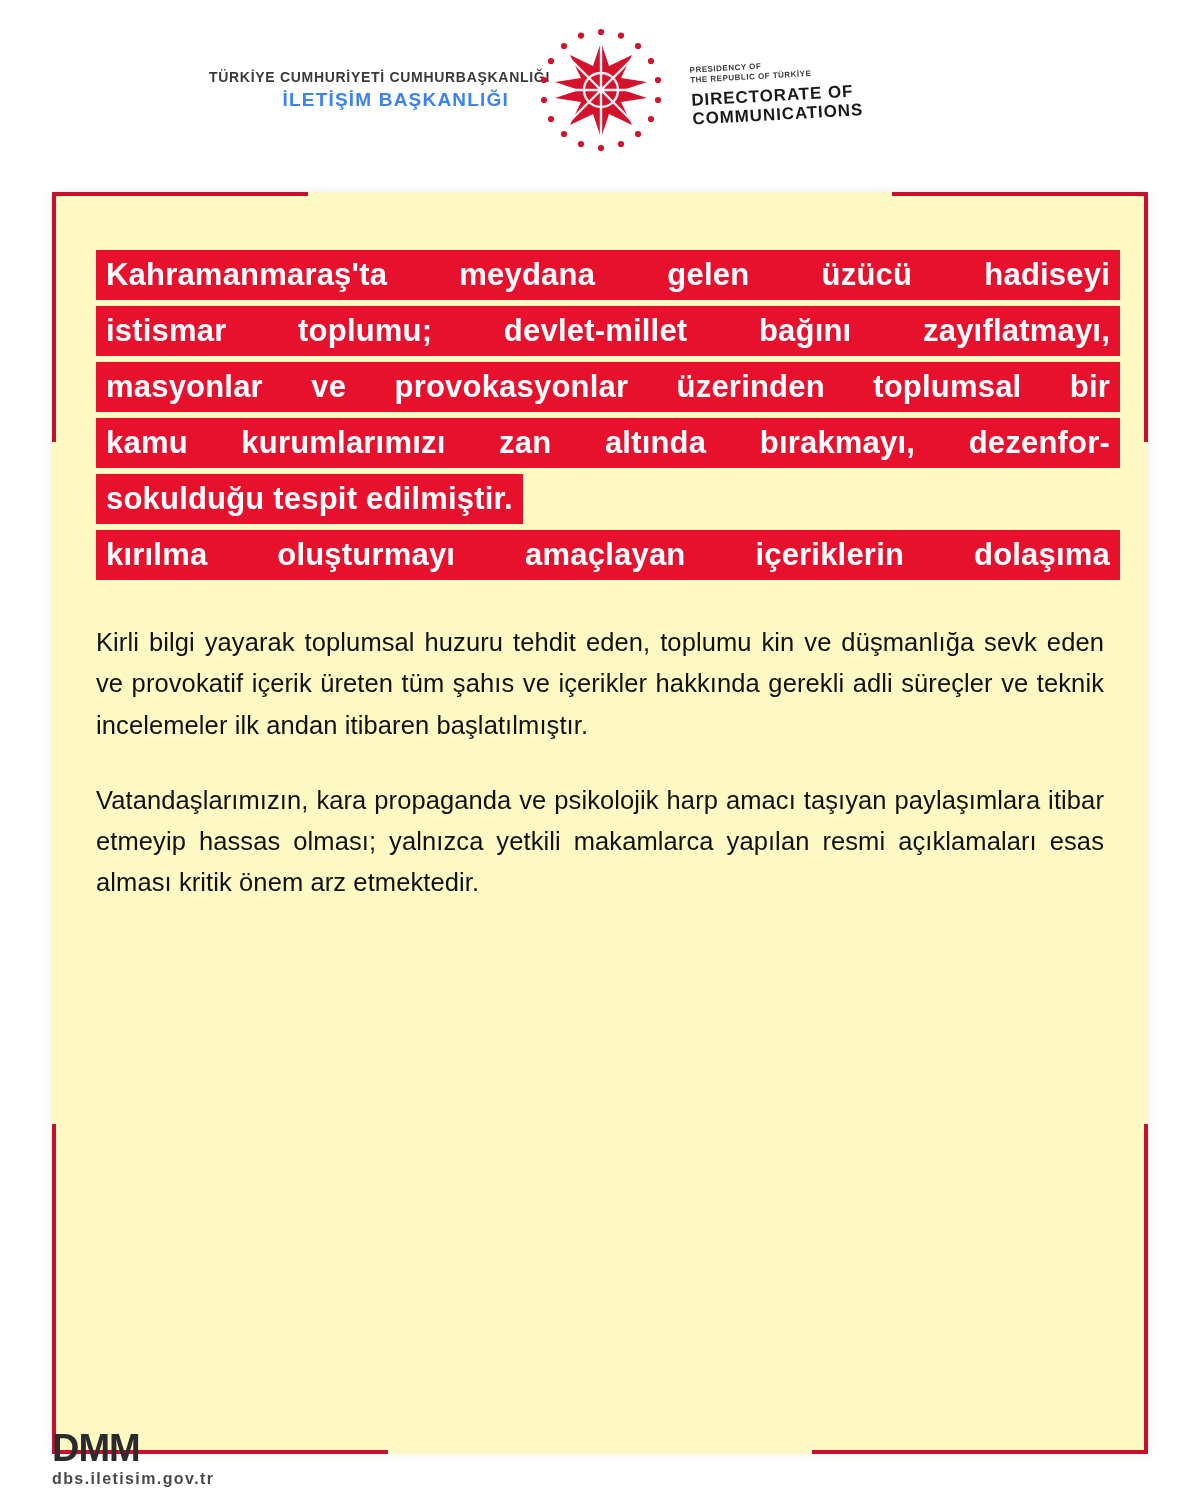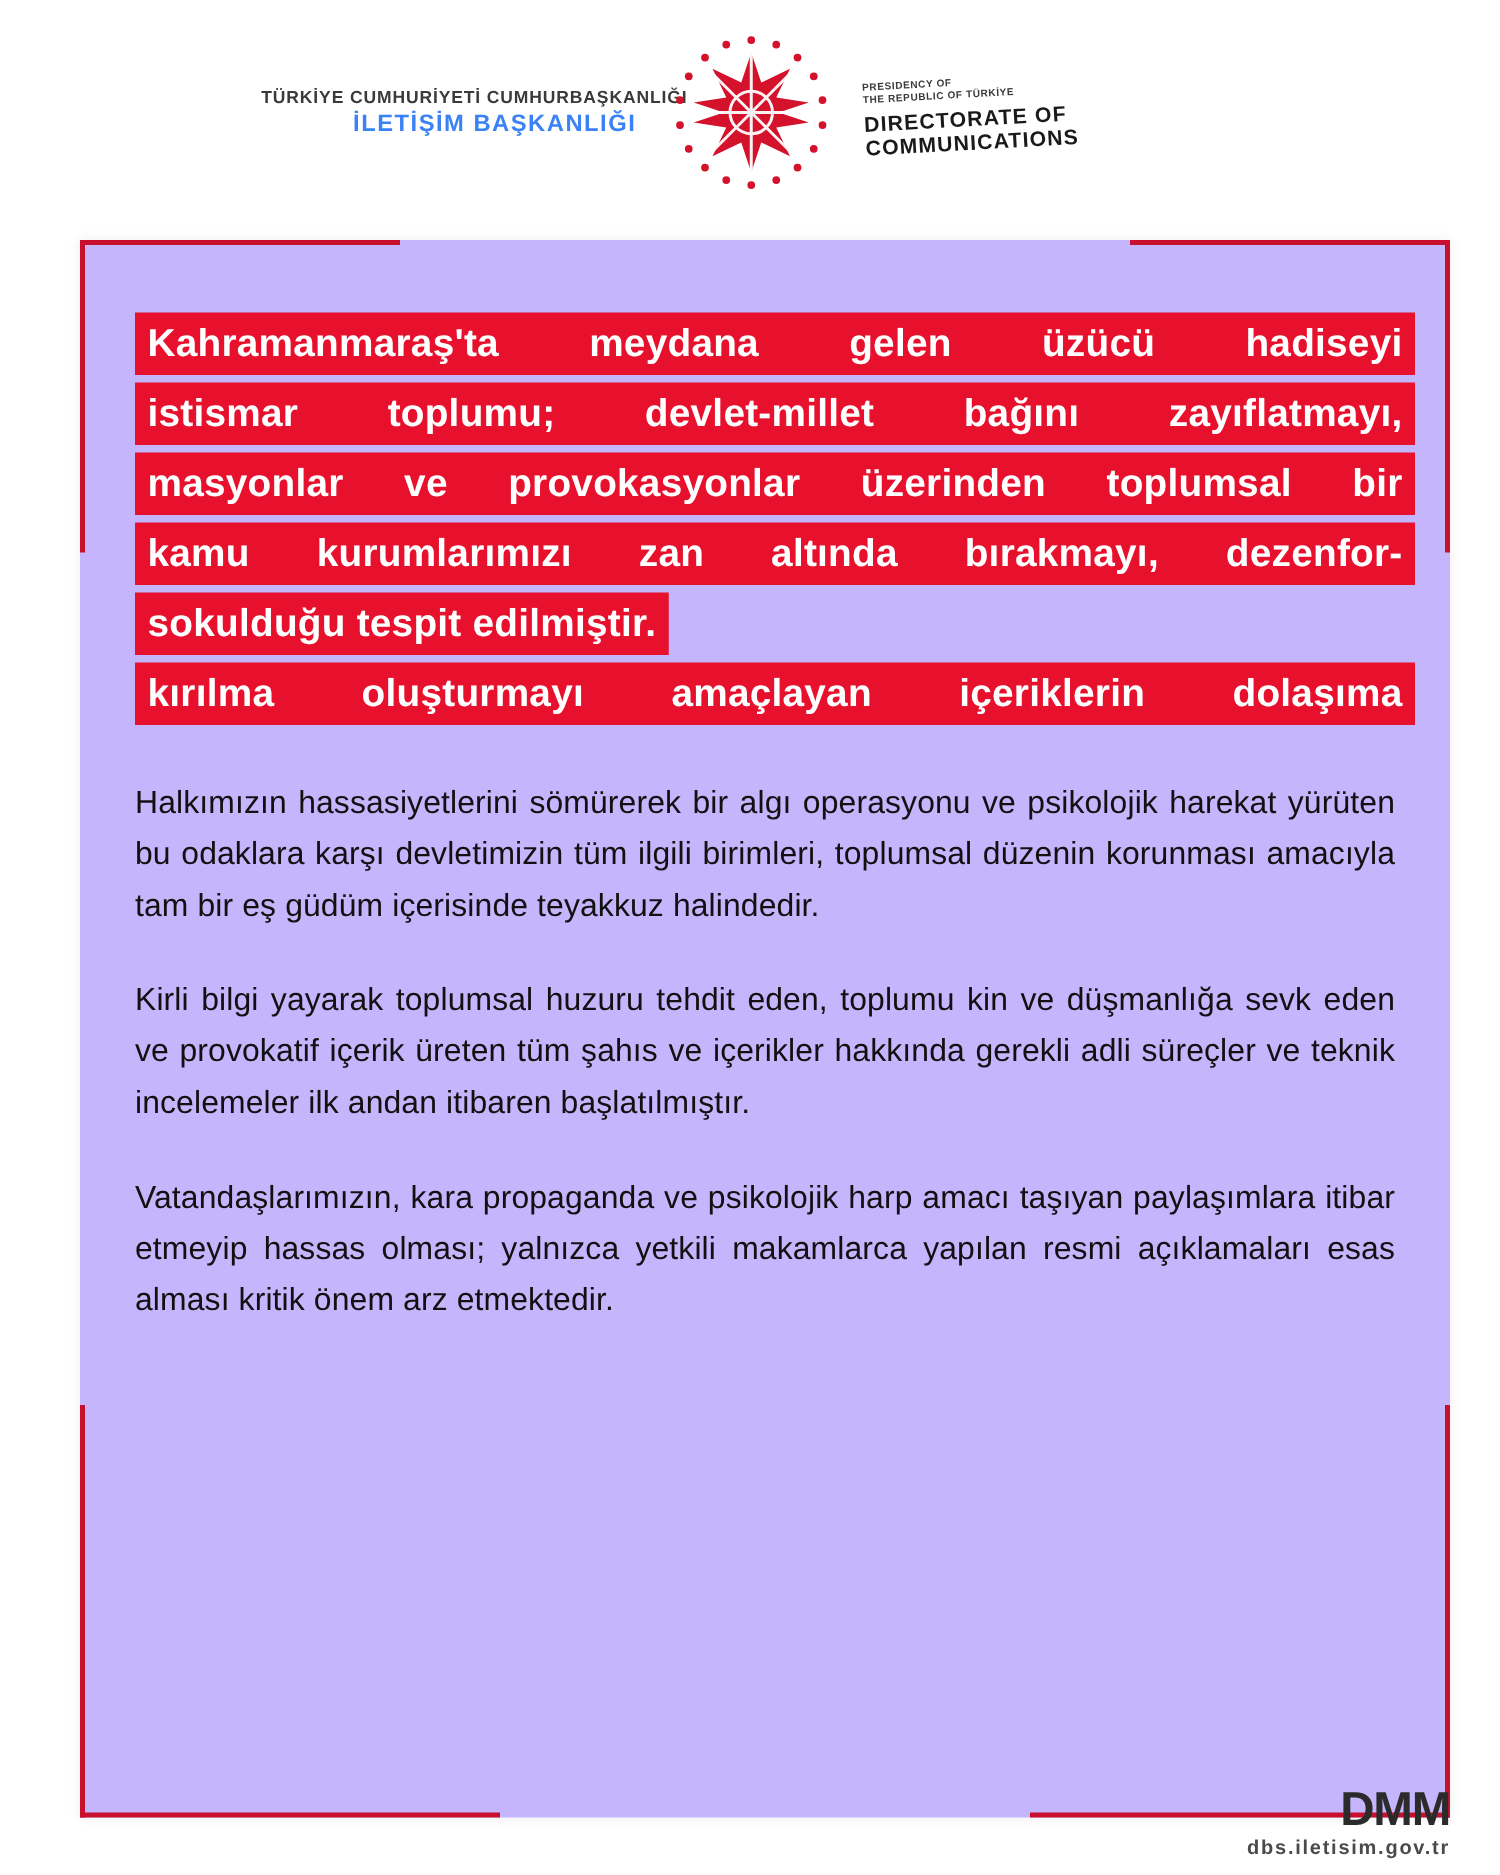--- a/index.html
+++ b/index.html
@@ -69,25 +69,25 @@
   .emblem {
     width: 128px;
     height: 128px;
     position: relative;
     flex: 0 0 auto;
   }
 
   
   .card {
     position: absolute;
-    left: 64px;
+    left: 52px;
     top: 192px;
     width: 1096px;
     height: 1262px;
-    background: #c4b5fd;
+    background: #fef9c3;
     box-shadow: 0 0 10px rgba(0,0,0,0.07);
   }
   .frame-line {
     position: absolute;
     background: #c8102e;
   }
   
   .f-top-left   { left: 0;    top: 0;    width: 256px; height: 4px; }
   .f-top-right  { right: 0;   top: 0;    width: 256px; height: 4px; }
   .f-bot-left   { left: 0;    bottom: 0; width: 336px; height: 4px; }
@@ -142,21 +142,21 @@
     letter-spacing: 0.1px;
   }
   .para:last-child { margin-bottom: 0; }
 
   
   .footer {
     position: absolute;
     left: 0;
     right: 0;
     bottom: -34px;
-    text-align: right;
+    text-align: left;
     margin-top: 12px;
   }
   .dmm-word {
     font-size: 38px;
     font-weight: bold;
     letter-spacing: -1px;
     color: #2b2b2b;
     line-height: 1;
   }
   .dmm-url {
@@ -235,21 +235,20 @@
 
     <div class="headline">
       <span class="hl-line full">Kahramanmaraş'ta meydana gelen üzücü hadiseyi</span>
       <span class="hl-line full">istismar toplumu; devlet-millet bağını zayıflatmayı,</span>
       <span class="hl-line full">masyonlar ve provokasyonlar üzerinden toplumsal bir</span>
       <span class="hl-line full">kamu kurumlarımızı zan altında bırakmayı, dezenfor-</span>
       <span class="hl-line last">sokulduğu tespit edilmiştir.</span>
       <span class="hl-line full">kırılma oluşturmayı amaçlayan içeriklerin dolaşıma</span>
     </div>
 
-    <p class="para">Halkımızın hassasiyetlerini sömürerek bir algı operasyonu ve psikolojik harekat yürüten bu odaklara karşı devletimizin tüm ilgili birimleri, toplumsal düzenin korunması amacıyla tam bir eş güdüm içerisinde teyakkuz halindedir.</p>
     <p class="para">Kirli bilgi yayarak toplumsal huzuru tehdit eden, toplumu kin ve düşmanlığa sevk eden ve provokatif içerik üreten tüm şahıs ve içerikler hakkında gerekli adli süreçler ve teknik incelemeler ilk andan itibaren başlatılmıştır.</p>
     <p class="para">Vatandaşlarımızın, kara propaganda ve psikolojik harp amacı taşıyan paylaşımlara itibar etmeyip hassas olması; yalnızca yetkili makamlarca yapılan resmi açıklamaları esas alması kritik önem arz etmektedir.</p>
 
   </div>
 
   <div class="footer">
     <div class="dmm-word">DMM</div>
     <div class="dmm-url">dbs.iletisim.gov.tr</div>
   </div>
 

